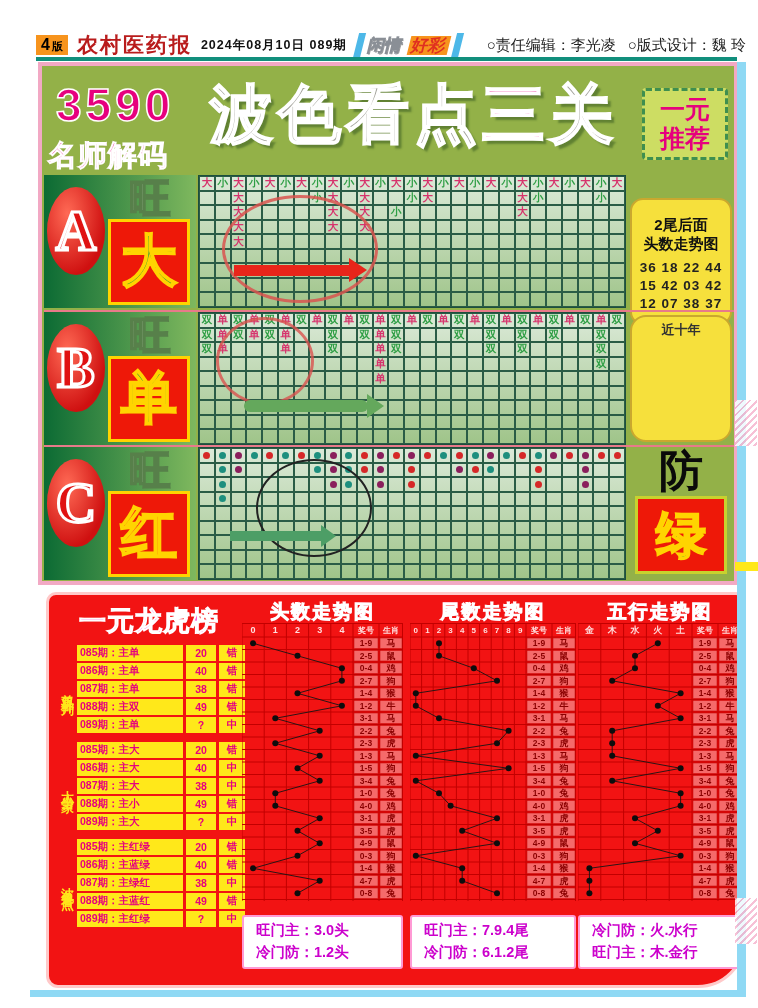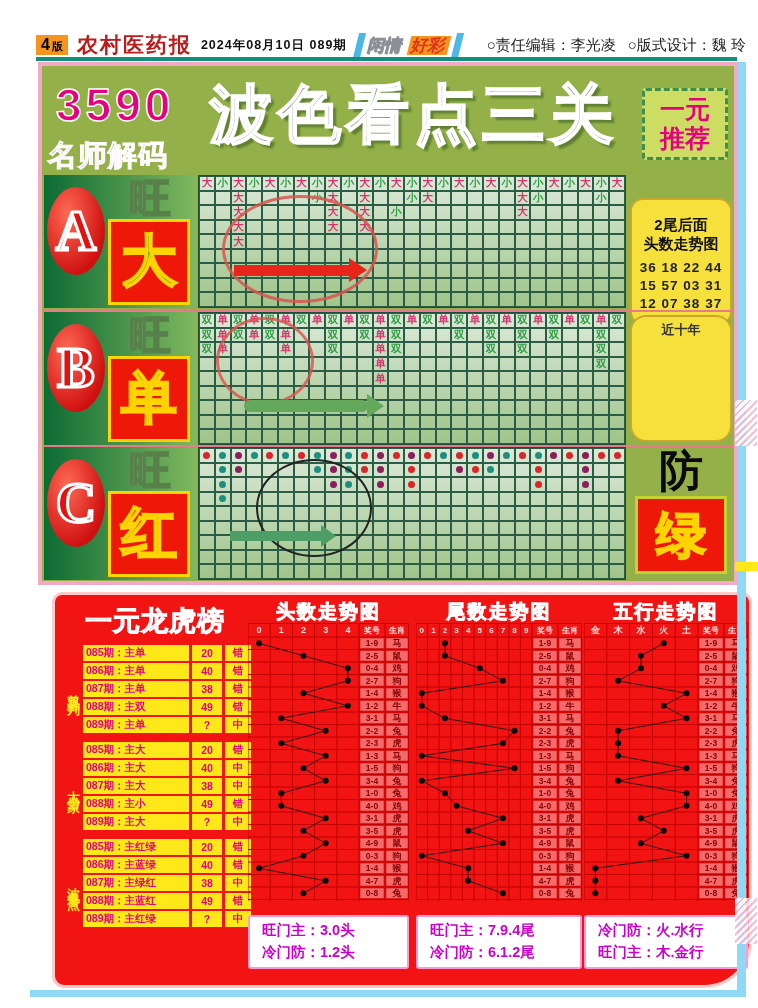--- a/index.html
+++ b/index.html
@@ -50,21 +50,21 @@
   .annEll0{left:178px;top:20px;width:150px;height:102px;border:3px solid #d9534f;border-radius:50%;opacity:.85;}
   .annArr0{left:190px;top:90px;width:116px;height:11px;background:#e8251a;}
   .annArr0:after{content:"";position:absolute;right:-17px;top:-7px;border-left:18px solid #e8251a;border-top:12px solid transparent;border-bottom:12px solid transparent;}
   .annEll1{left:172px;top:5px;width:92px;height:82px;border:3px solid #d9534f;border-radius:50%;opacity:.8;}
   .annArr1{left:200px;top:88px;width:124px;height:12px;background:#64a85c;border-radius:6px;}
   .annArr1:after{content:"";position:absolute;right:-16px;top:-6px;border-left:17px solid #64a85c;border-top:12px solid transparent;border-bottom:12px solid transparent;}
   .annCir2{left:212px;top:12px;width:112px;height:94px;border:2px solid #222;border-radius:50%;}
   .annArr2{left:186px;top:84px;width:92px;height:10px;background:#4d9e66;}
   .annArr2:after{content:"";position:absolute;right:-14px;top:-6px;border-left:15px solid #4d9e66;border-top:11px solid transparent;border-bottom:11px solid transparent;}
   
-  .bottom{position:absolute;left:52px;top:592px;width:700px;height:396px;background:#f21313;border:3px solid #ffc9c9;border-radius:10px 10px 48px 12px;box-sizing:border-box;}
+  .bottom{position:absolute;left:46px;top:592px;width:700px;height:396px;background:#f21313;border:3px solid #ffc9c9;border-radius:10px 10px 48px 12px;box-sizing:border-box;}
   .dtitle{position:absolute;left:4px;top:8px;width:192px;text-align:center;font-size:27px;font-weight:900;color:#ff37c9;-webkit-text-stroke:1px #fff;letter-spacing:1px;}
   #dragon-rows{position:absolute;left:8px;top:48px;width:188px;}
   .dgroup{display:flex;margin-bottom:5px;}
   .dlabel{width:20px;writing-mode:vertical-rl;text-orientation:upright;color:#ffe81a;font-weight:900;font-size:13px;display:flex;align-items:center;justify-content:center;letter-spacing:3px;}
   .drows{flex:1;}
   .drow{display:flex;gap:3px;margin:2px 0;}
   .dc{background:#ffe81a;color:#e6007e;font-weight:700;font-size:10.5px;display:flex;align-items:center;height:16px;box-sizing:border-box;}
   .dc1{flex:1;padding-left:3px;}
   .dc2{width:30px;justify-content:center;}
   .dc3{width:26px;justify-content:center;}
@@ -456,21 +456,21 @@
             <div class="gcell"></div>
             <div class="gcell"></div>
           </div>
           <div class="ann annEll0"></div>
           <div class="ann annArr0"></div>
           <div class="sidepanel tailpanel">
             <div class="tailtitle">2尾后面</div>
             <div class="tailtitle">头数走势图</div>
             <div class="tailnums">
               <div>36 18 22 44</div>
-              <div>15 57 03 31</div>
+              <div>15 42 03 42</div>
               <div>12 07 38 37</div>
               <div>30 23 26 21</div>
             </div>
           </div>
         </div>
         <div class="section sec1">
           <div class="labelblock">
             <div class="oval">
               <b>B</b>
             </div>

